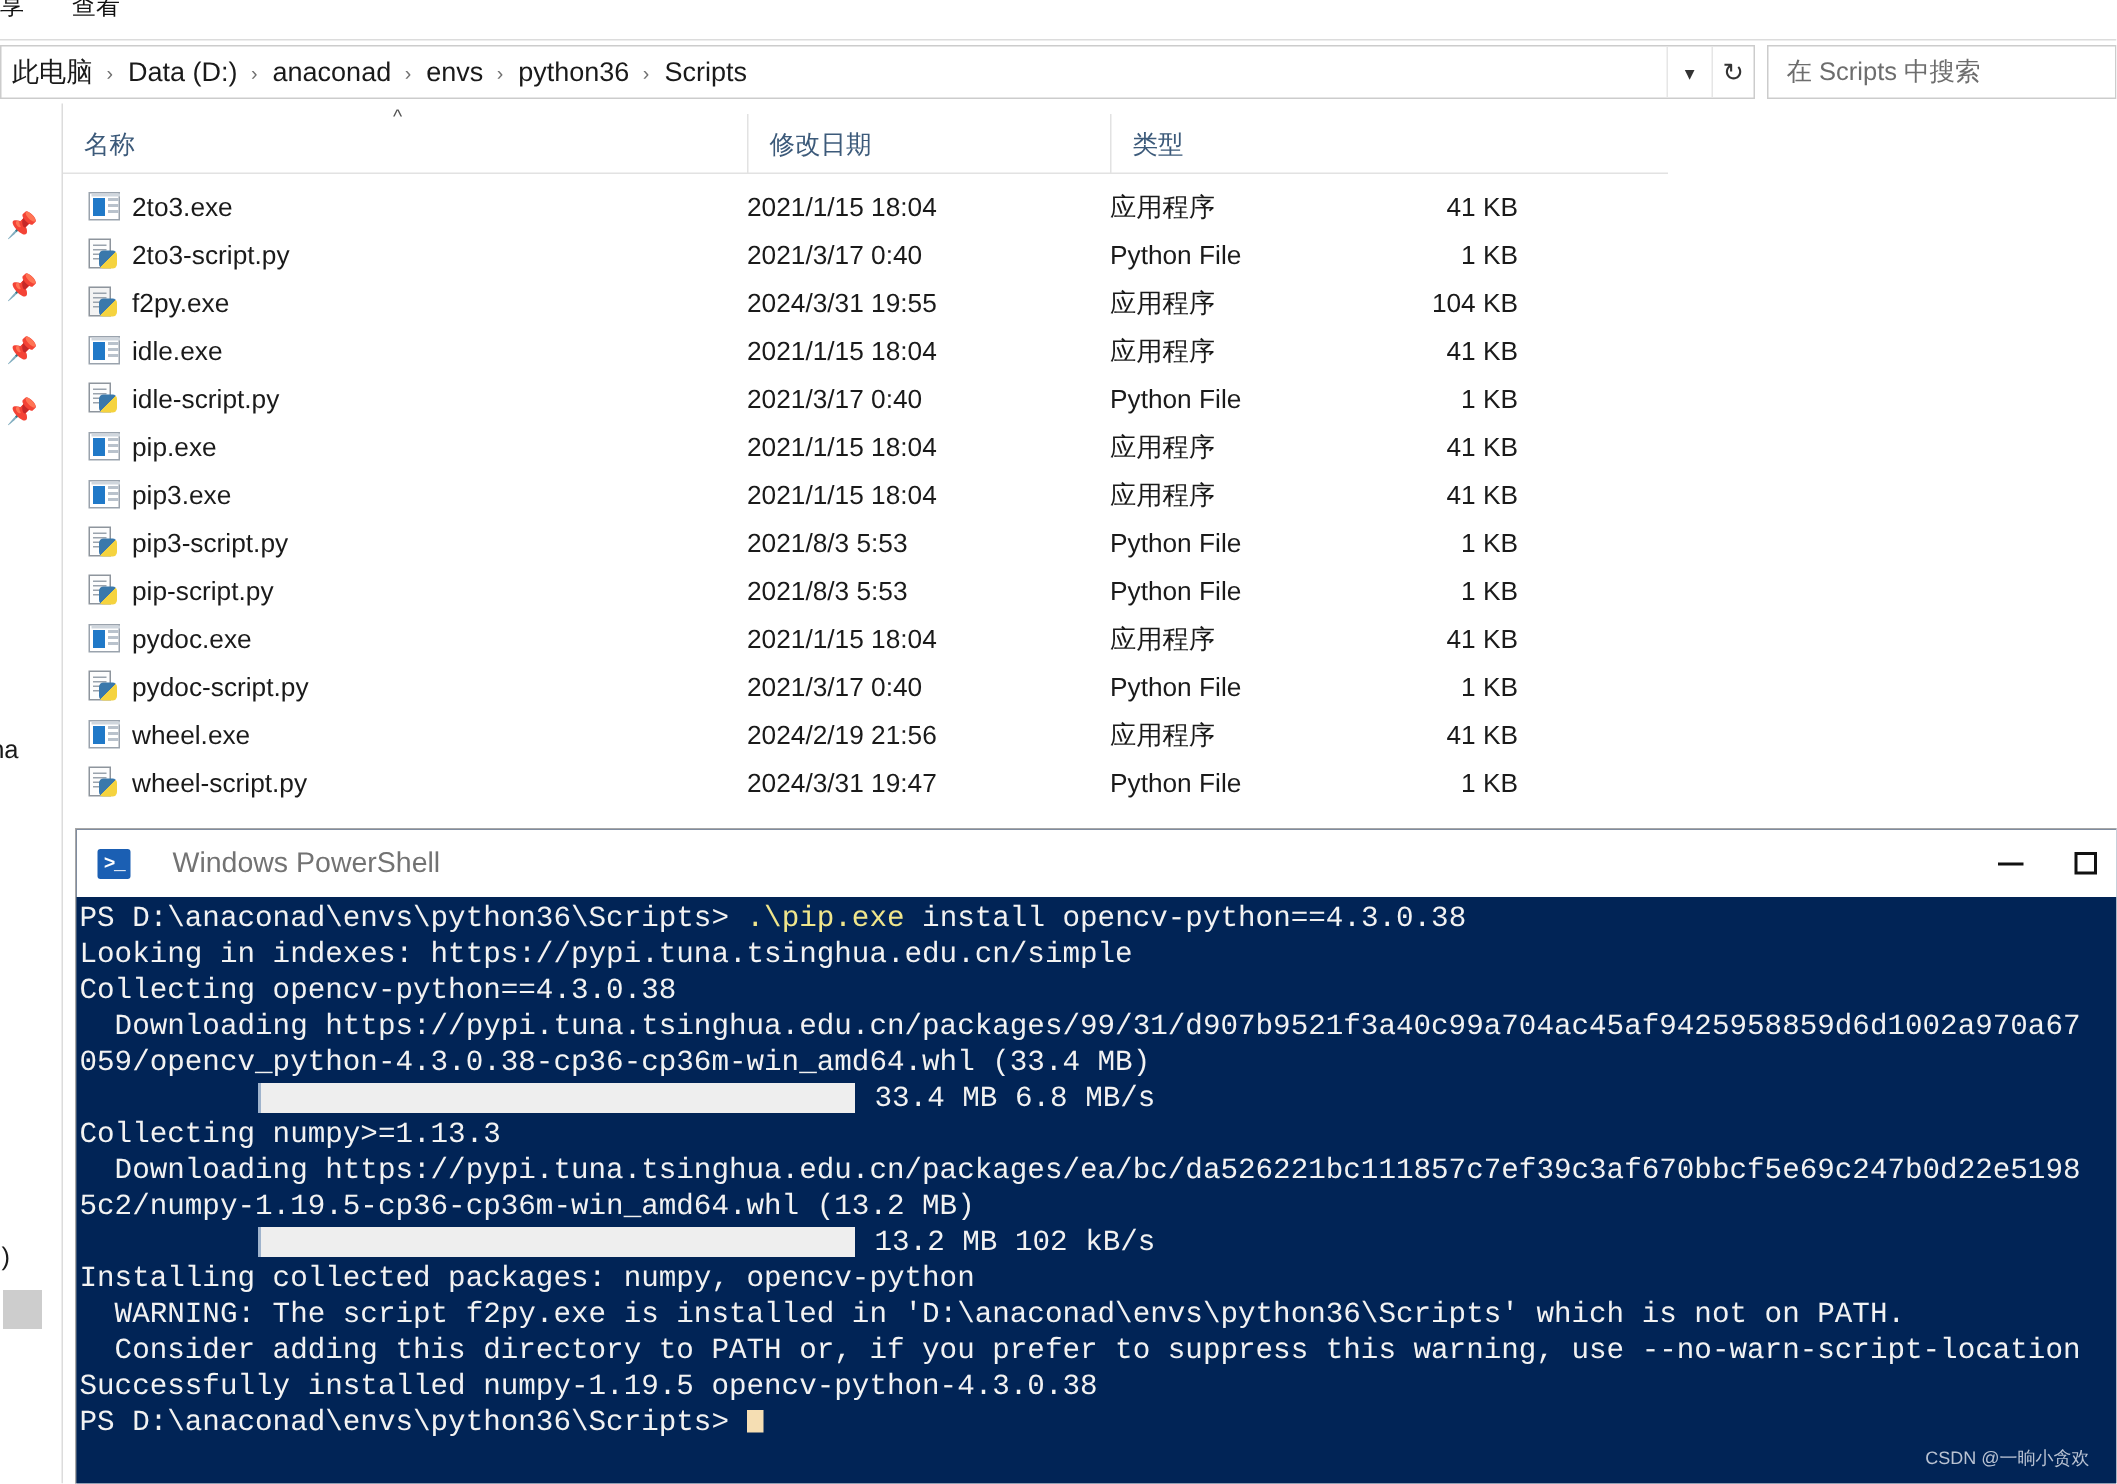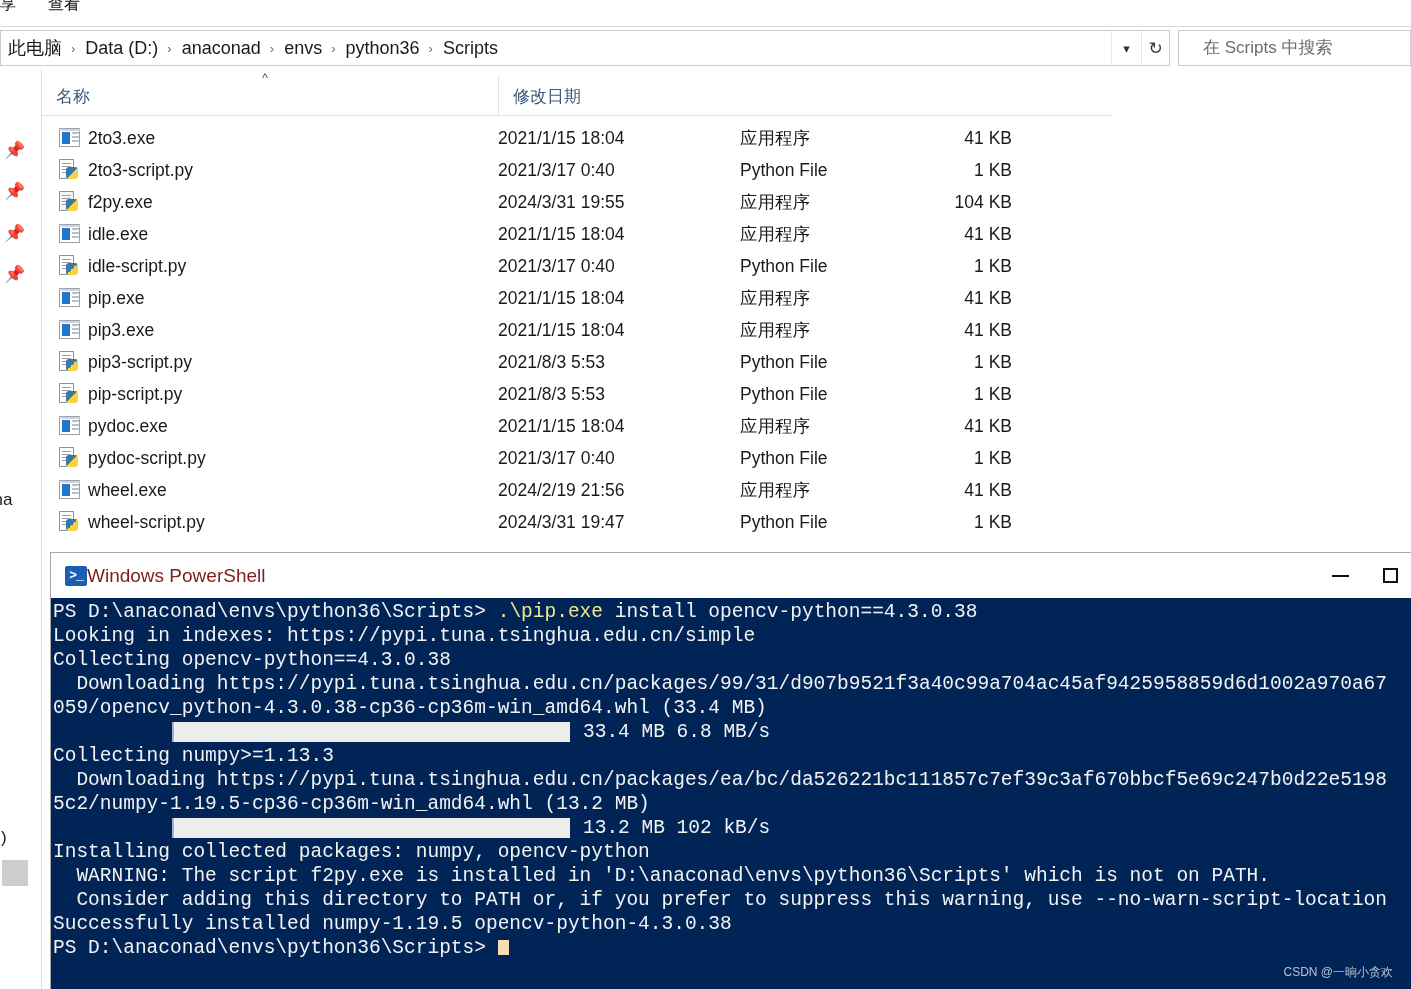--- a/index.html
+++ b/index.html
@@ -84,21 +84,21 @@
     font-size: 17px; color: #333;
     border-left: 1px solid #e6e6e6;
   }
   .search-box {
     position: absolute;
     left: 1178px; top: 2px;
     width: 233px; height: 36px;
     border: 1px solid #cccccc;
     background: #ffffff;
     display: flex; align-items: center;
-    padding-left: 22px;
+    padding-left: 10px;
   }
   .search-box input {
     border: 0; outline: 0;
     font-family: "Liberation Sans", sans-serif;
     font-size: 17px;
     color: #6d6d6d;
     width: 100%;
     background: transparent;
   }
   .search-box input::placeholder { color: #6d6d6d; opacity: 1; }
@@ -287,23 +287,23 @@
     border-radius: 2px;
     color: #ffffff;
     font-family: "Liberation Mono", monospace;
     font-size: 13px;
     line-height: 20px;
     text-align: center;
     font-weight: bold;
     letter-spacing: -1px;
   }
   .ps-title-text {
-    margin-left: 0;
+    margin-left: 28px;
     font-size: 19px;
-    color: #7f1d1d;
+    color: #737373;
     white-space: nowrap;
   }
   .ps-ctrl {
     position: absolute;
     top: 0; height: 45px;
     width: 50px;
     display: flex; align-items: center; justify-content: center;
     color: #111;
   }
   .ps-min { right: 46px; }
@@ -405,20 +405,23 @@
     <span class="nav-caret" style="top:791px"></span>
   </div>
 
   <div class="col-head" id="colhead">
       <div class="col-cell" style="left: 456px; width: 242px;">
         <span>修改日期</span>
       </div>
       <div class="col-cell first" style="left: 0px; width: 456px;">
         <span>名称</span>
       </div>
+      <div class="col-cell" style="left: 698px; width: 198px;">
+        <span>类型</span>
+      </div>
     </div>
   <div class="sort-arrow">^</div>
 
   <div class="file-list" id="filelist">
       <div class="file-row">
         <span class="f-icon">
           <span class="icon-exe" style="display: block;">
             <span class="bar-top"></span>
           </span>
         </span>

